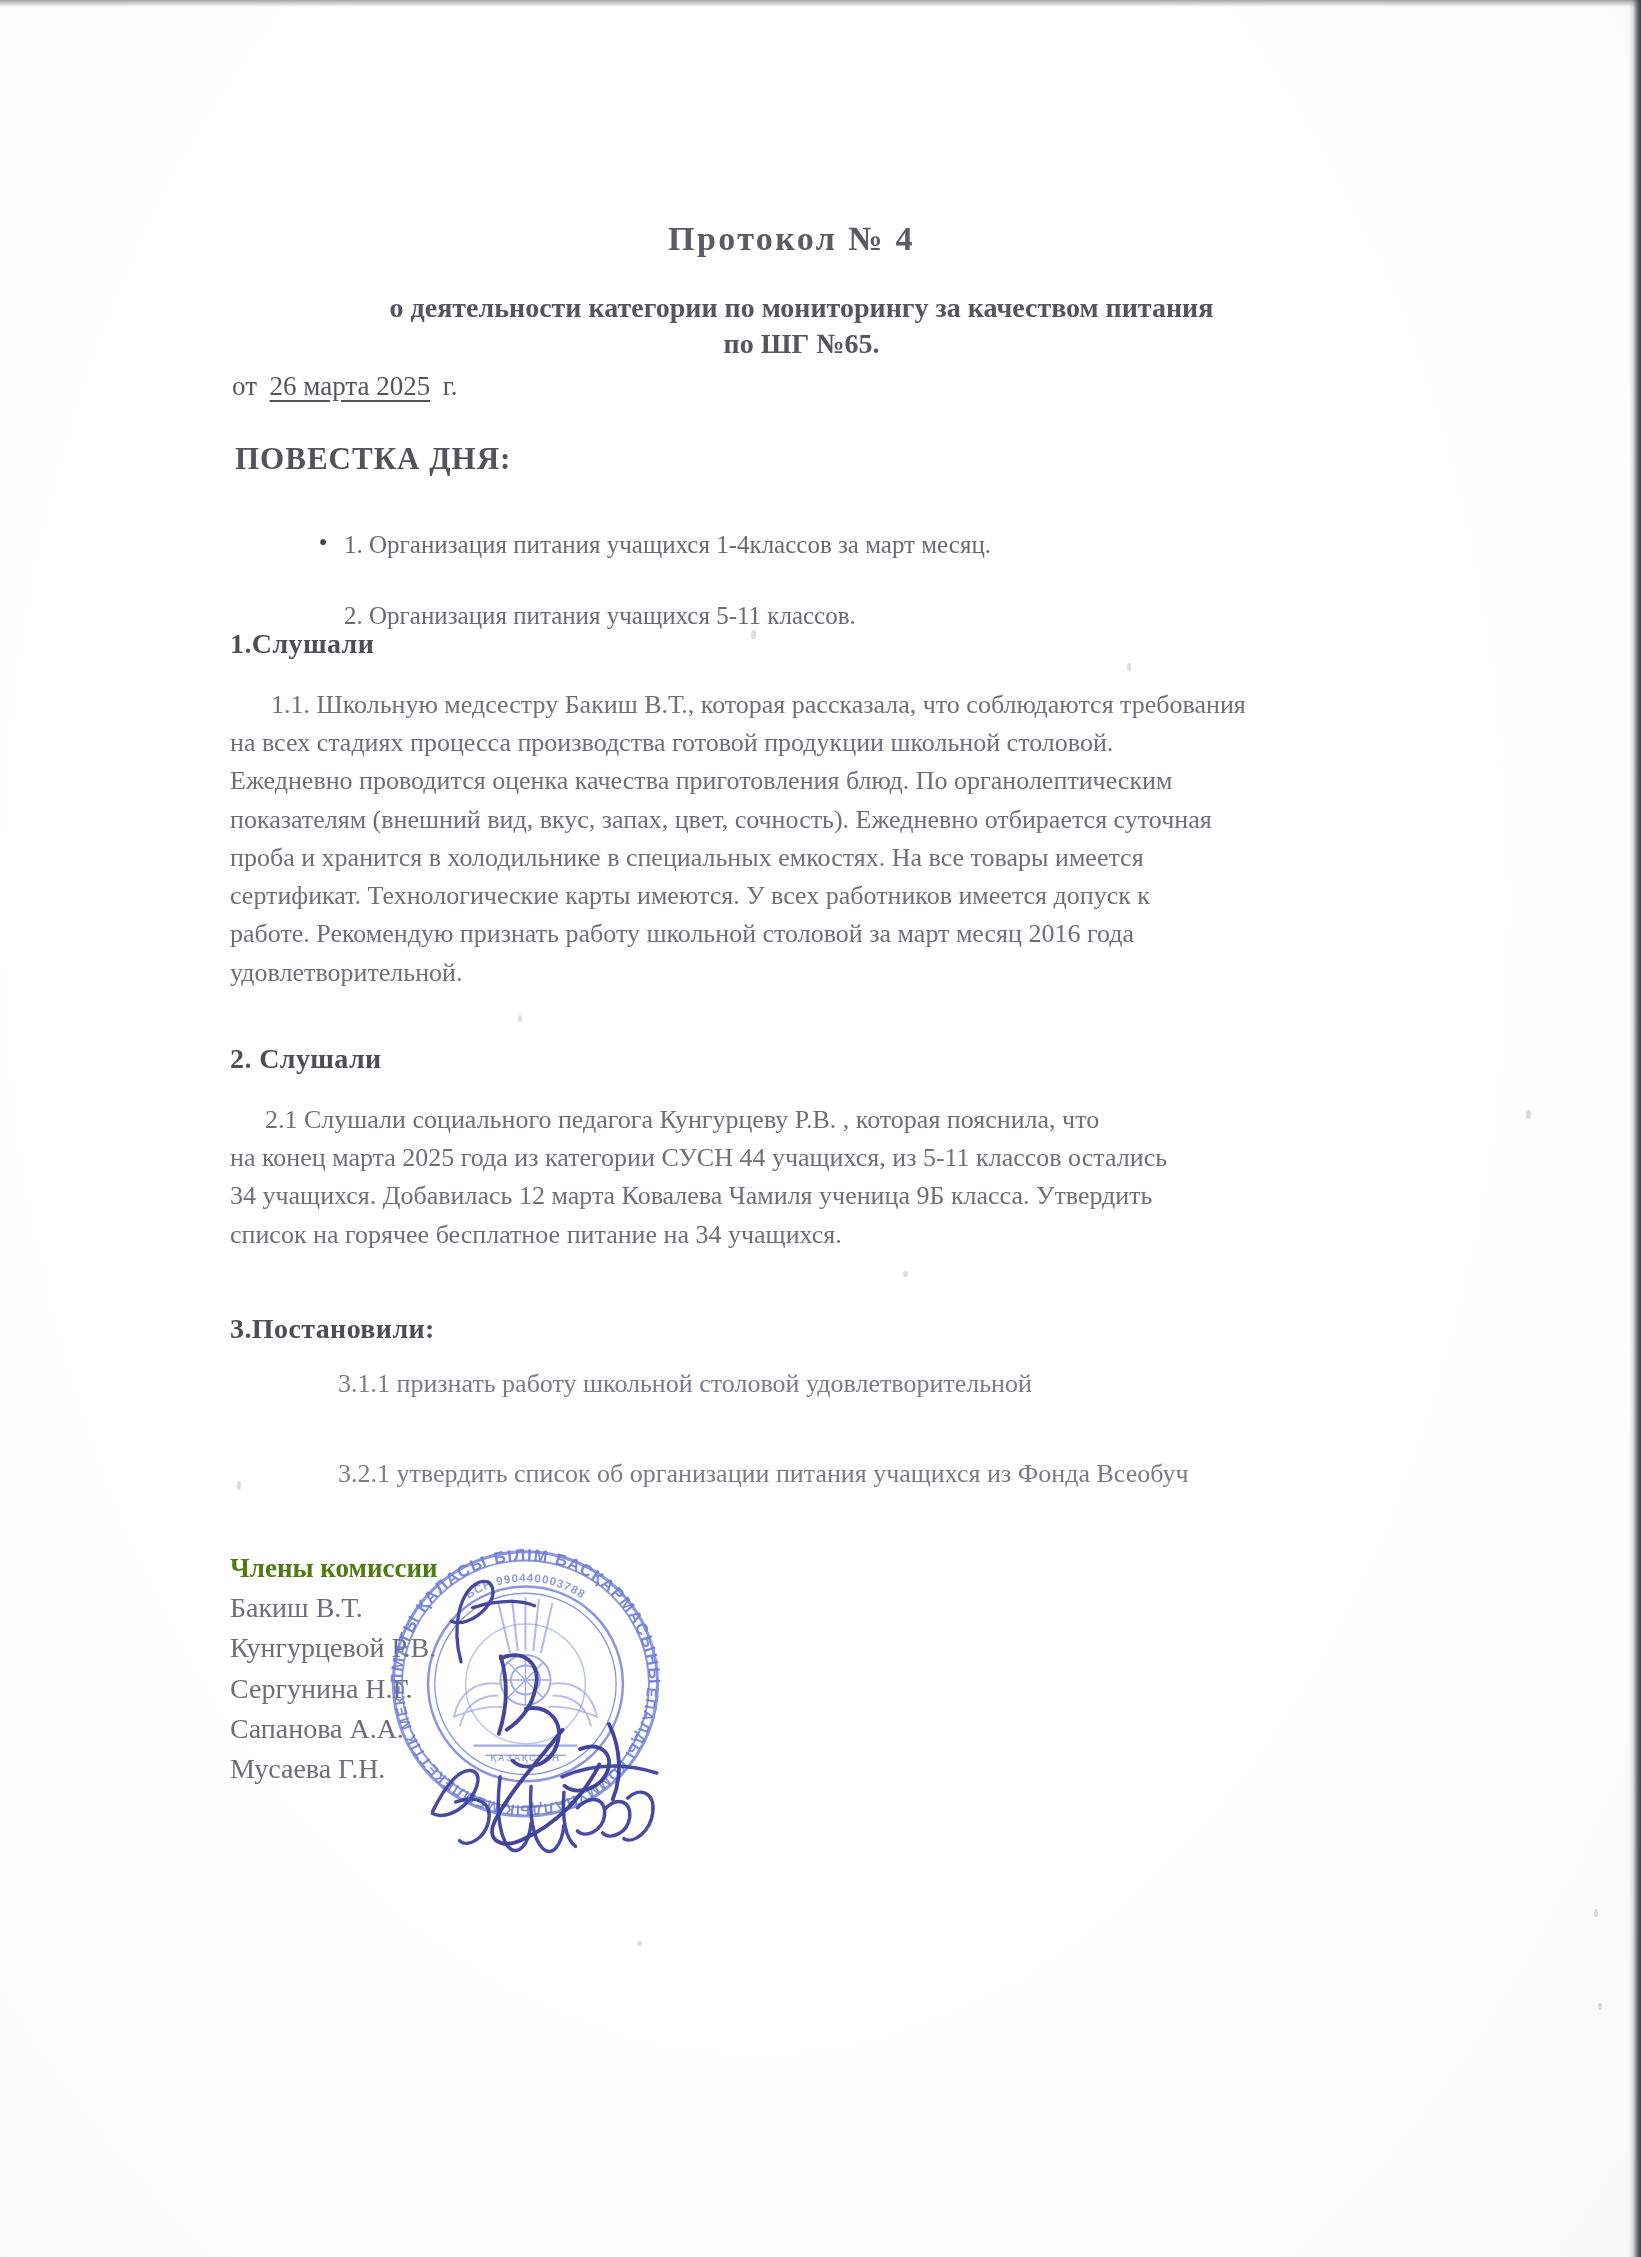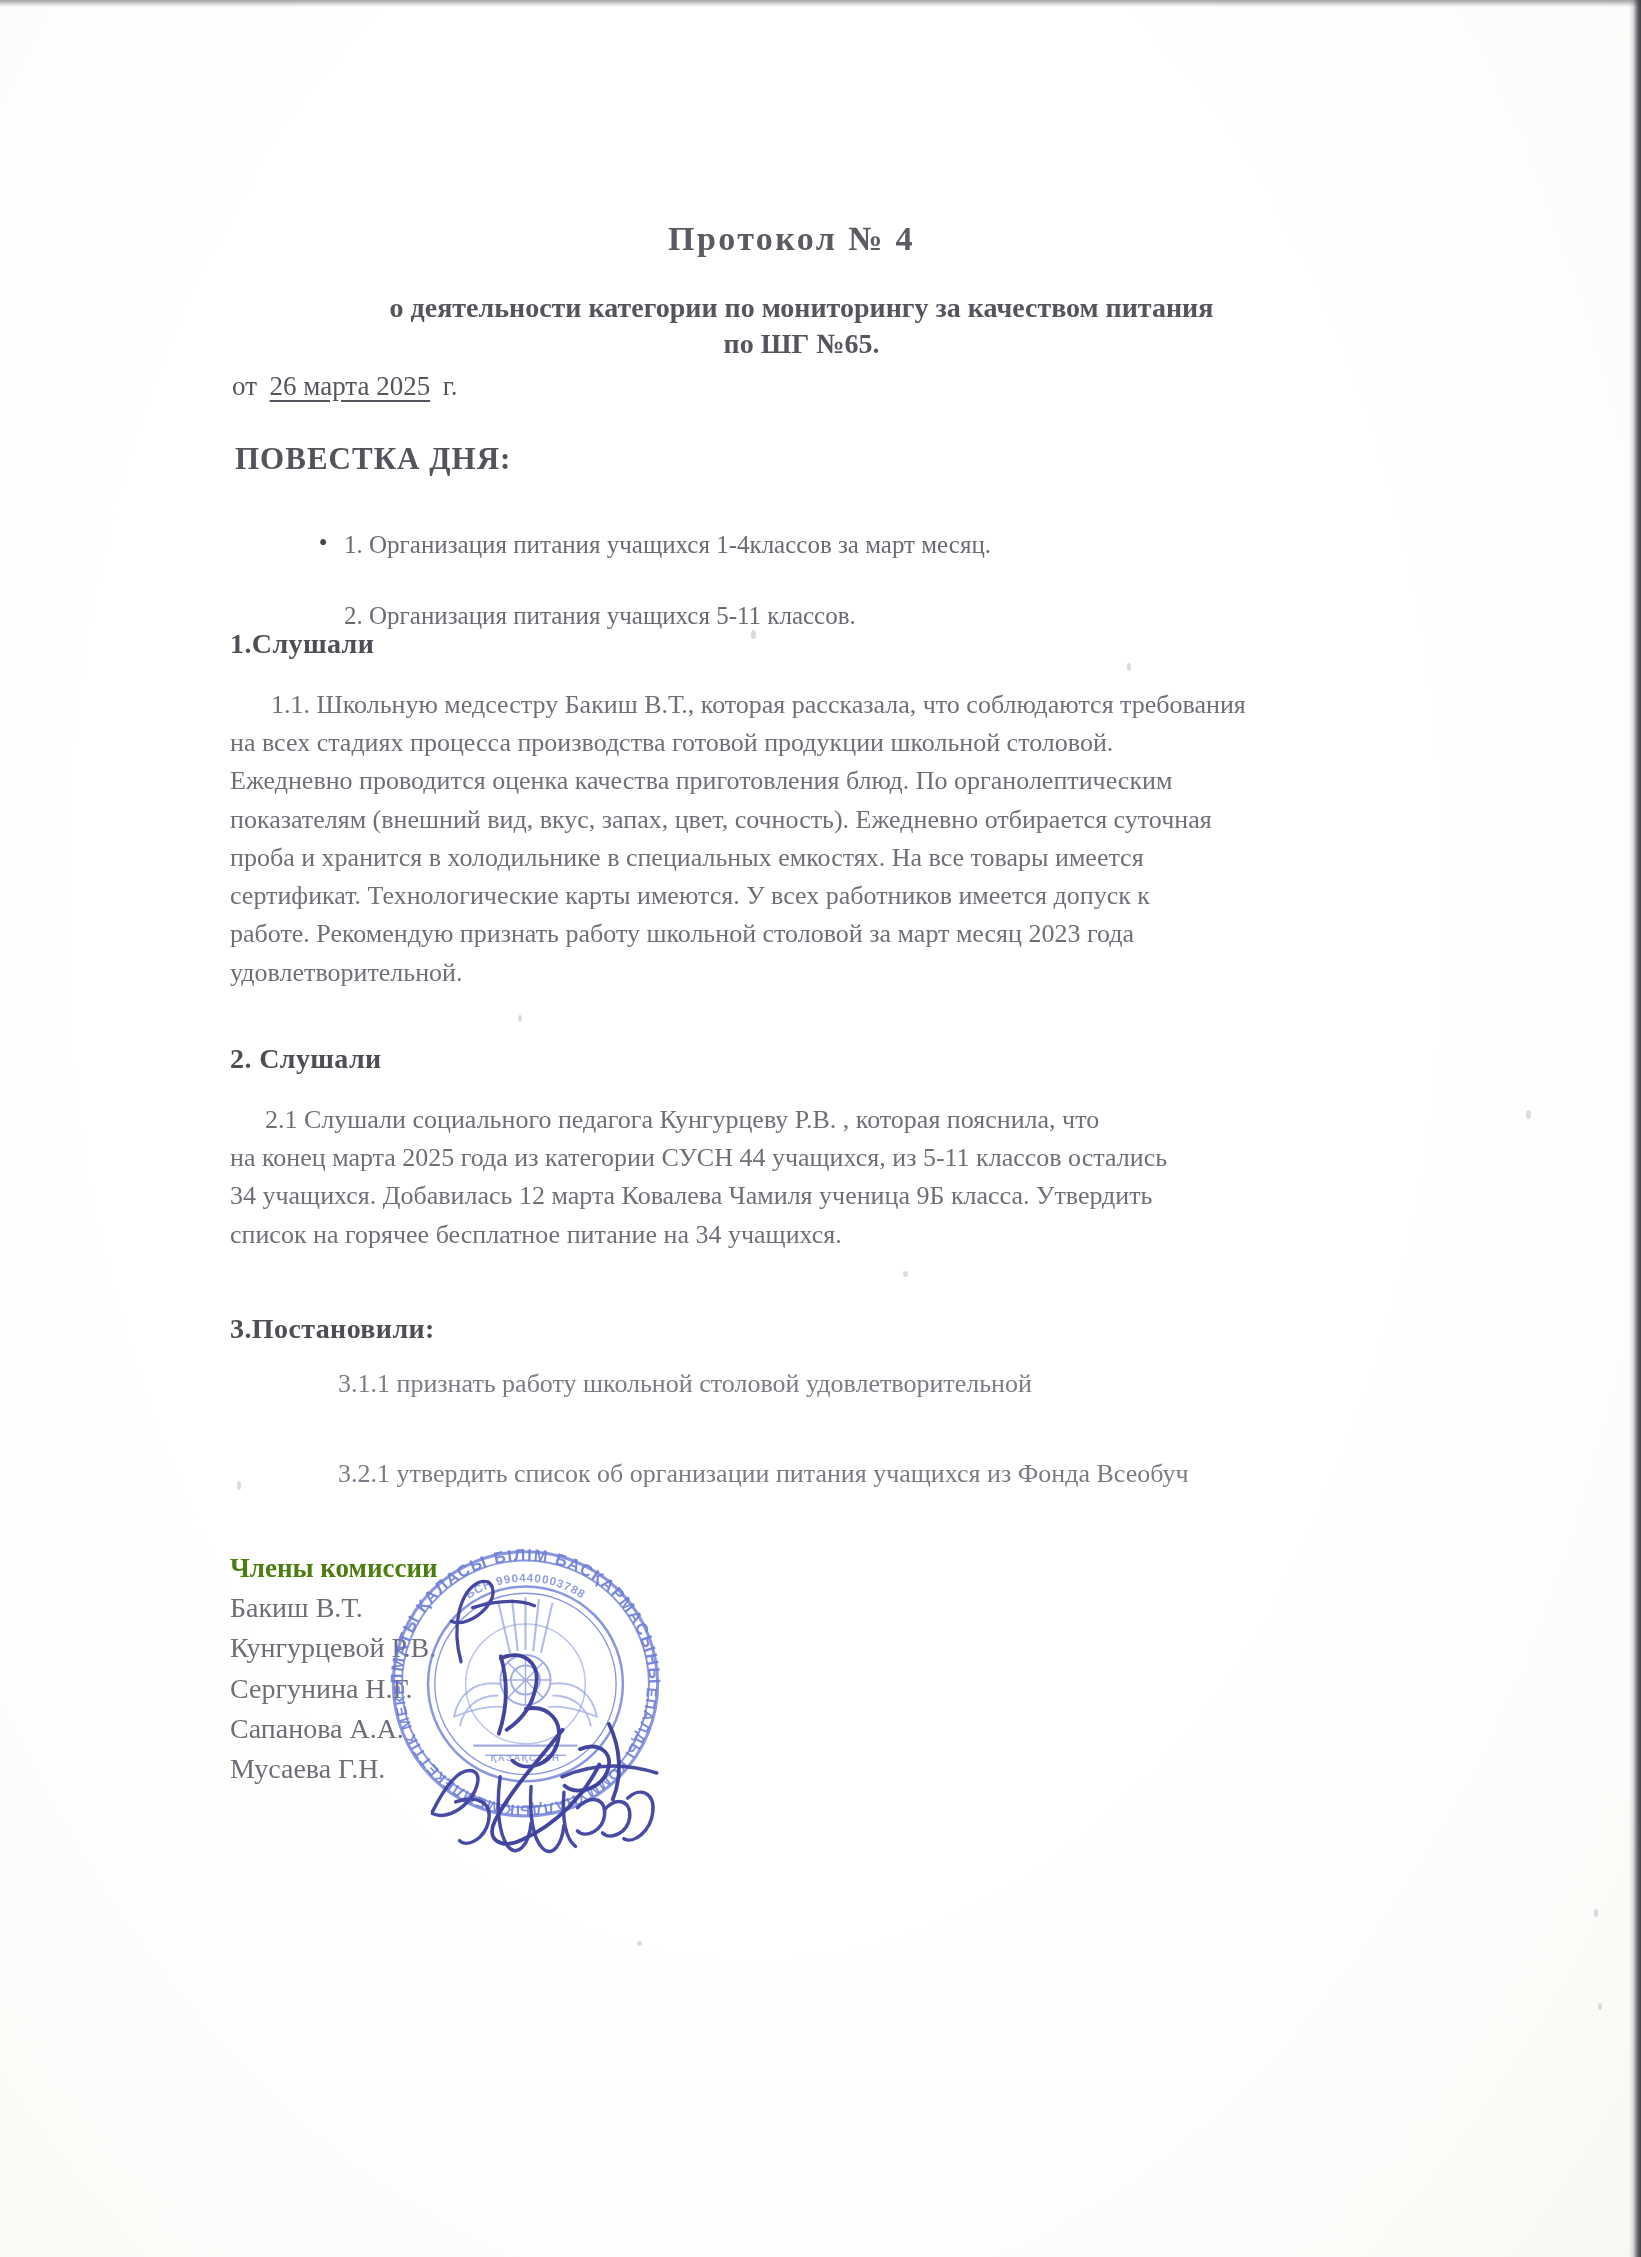--- a/index.html
+++ b/index.html
@@ -232,21 +232,21 @@
     </div>
 
     <div class="sec-head" id="sec1-head">1.Слушали</div>
     <div class="body-para" id="sec1-body">
       <div class="indent">1.1. Школьную медсестру Бакиш В.Т., которая рассказала, что соблюдаются требования</div>
       <div>на всех  стадиях процесса производства готовой  продукции школьной столовой.</div>
       <div>Ежедневно  проводится  оценка  качества приготовления блюд.  По  органолептическим</div>
       <div>показателям (внешний вид, вкус, запах, цвет, сочность). Ежедневно отбирается суточная</div>
       <div>проба  и хранится в холодильнике в специальных емкостях. На все товары имеется</div>
       <div>сертификат. Технологические  карты имеются. У всех работников имеется допуск к</div>
-      <div>работе. Рекомендую признать работу  школьной столовой за март  месяц 2023 года</div>
+      <div>работе. Рекомендую признать работу  школьной столовой за март  месяц 2016 года</div>
       <div>удовлетворительной.</div>
     </div>
 
     <div class="sec-head" id="sec2-head">2. Слушали</div>
     <div class="body-para" id="sec2-body">
       <div class="indent">2.1   Слушали  социального педагога Кунгурцеву Р.В. , которая пояснила,  что</div>
       <div>на  конец марта 2025  года  из категории СУСН   44 учащихся,   из 5-11 классов остались</div>
       <div>34 учащихся. Добавилась 12 марта  Ковалева Чамиля ученица 9Б класса. Утвердить</div>
       <div>список на горячее бесплатное питание на 34 учащихся.</div>
     </div>

